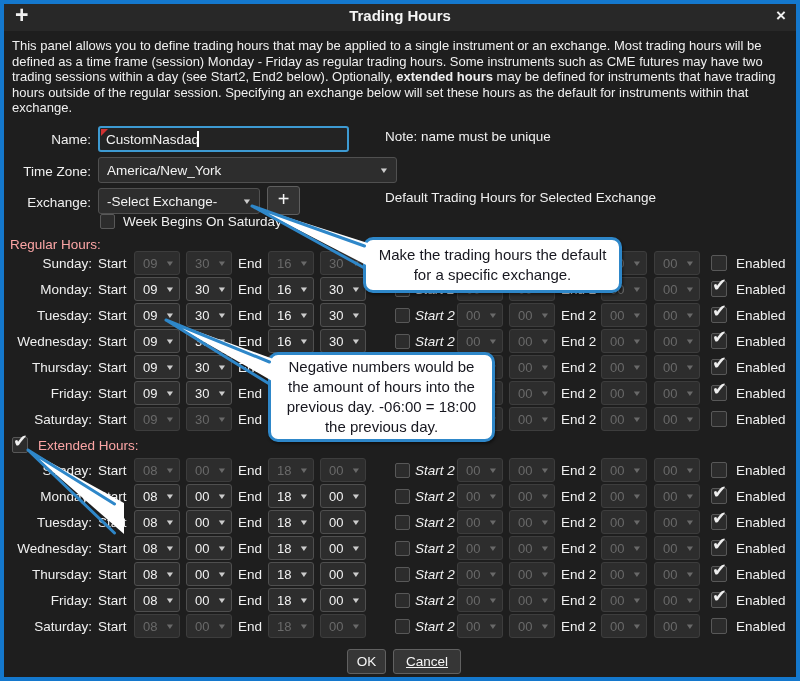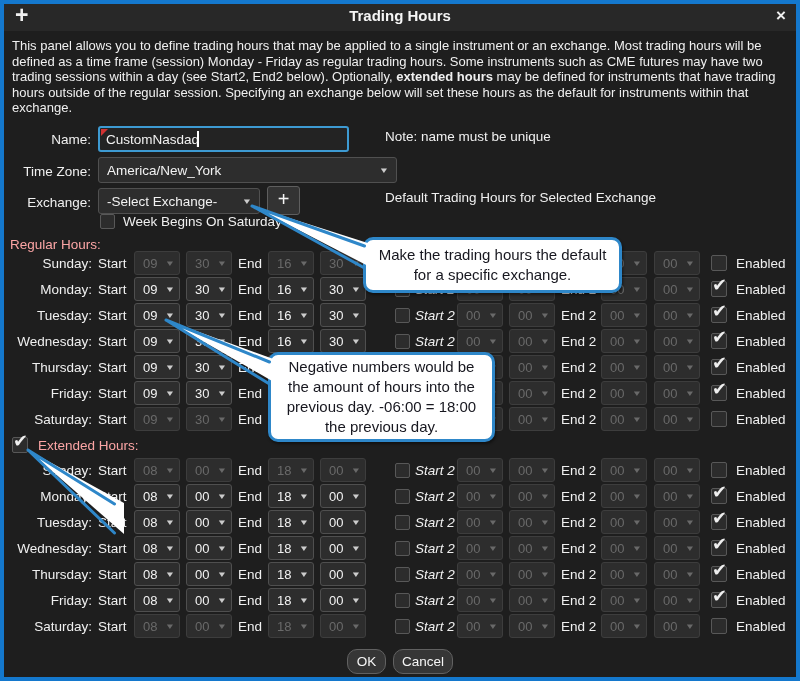--- a/index.html
+++ b/index.html
@@ -57,25 +57,25 @@
     width:46px;height:24px;background:#2d2d2d;border:1px solid #4f4f4f;border-radius:3px;flex:none;
     display:flex;align-items:center;justify-content:space-between;padding:0 5px 0 8px;font-size:13px;color:#f2f2f2;
   }
   .sel.dis{color:#696969;border-color:#3d3d3d;}
   .sel.dis .arr{color:#696969;}
   .sel.s1{margin-left:2px}.sel.s2{margin-left:6px}.sel.s3{margin-left:2px}.sel.s4{margin-left:6px}
   .sel.s5{margin-left:0}.sel.s6{margin-left:6px}.sel.s7{margin-left:0}.sel.s8{margin-left:7px}
   .cb1{margin-left:29px}.cb2{margin-left:11px;width:16px;height:16px;}
 
   .btn{
-    position:absolute;top:649px;height:25px;background:#363636;border:1px solid #616161;border-radius:10px;
+    position:absolute;top:649px;height:25px;background:#363636;border:1px solid #616161;border-radius:3px;
     color:#f5f5f5;font-size:13.5px;display:flex;align-items:center;justify-content:center;
   }
   .btn-ok{left:347px;width:39px;}
-  .btn-cancel{left:393px;width:60px;}
+  .btn-cancel{left:393px;width:68px;text-decoration:underline;}
 
   .callout{
     position:absolute;background:#ffffff;border:3px solid #2e87c9;border-radius:10px;z-index:26;
     color:#17171f;font-size:15px;line-height:20px;text-align:center;
     display:flex;align-items:center;justify-content:center;
     box-shadow:1px 2px 3px rgba(0,0,0,.45);
   }
   .co-a{left:363px;top:237px;width:259px;height:56px;padding:2px 12px;}
   .co-b{left:268px;top:352px;width:227px;height:90px;padding:2px 6px;}
   .co-c{left:113px;top:483px;width:190px;height:68px;padding:2px 6px;}

